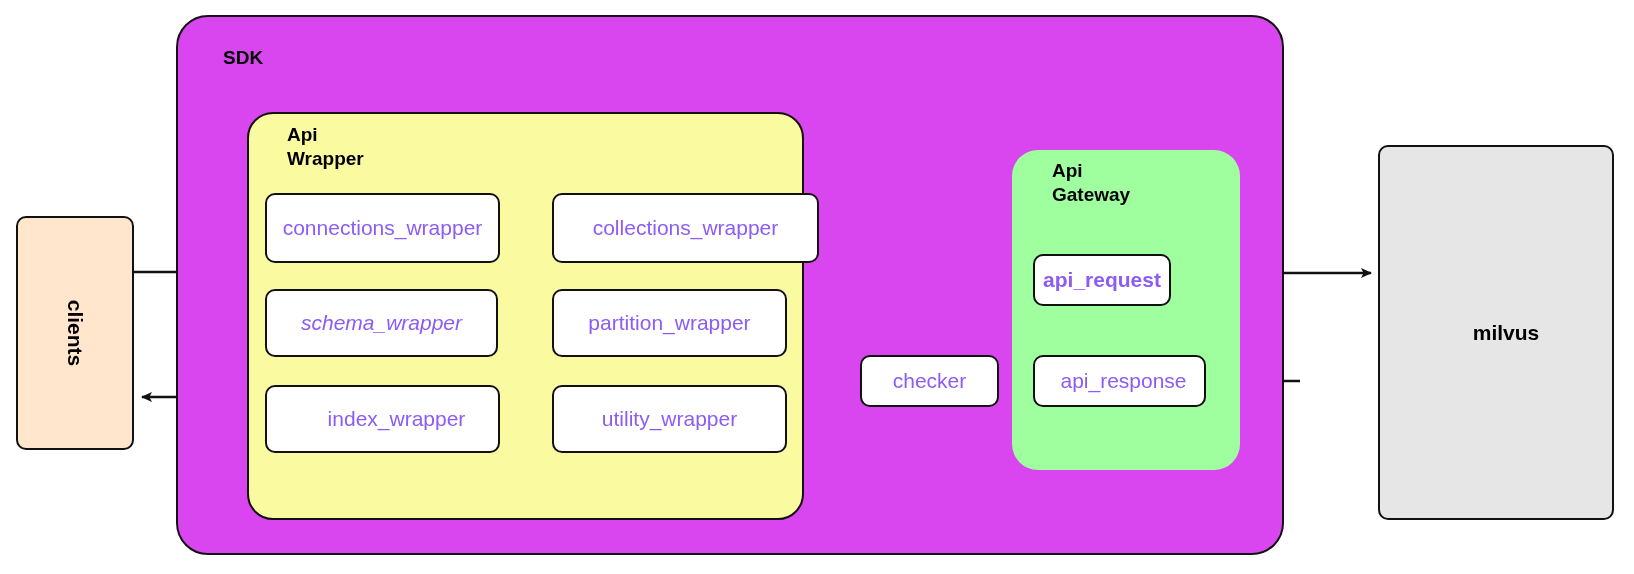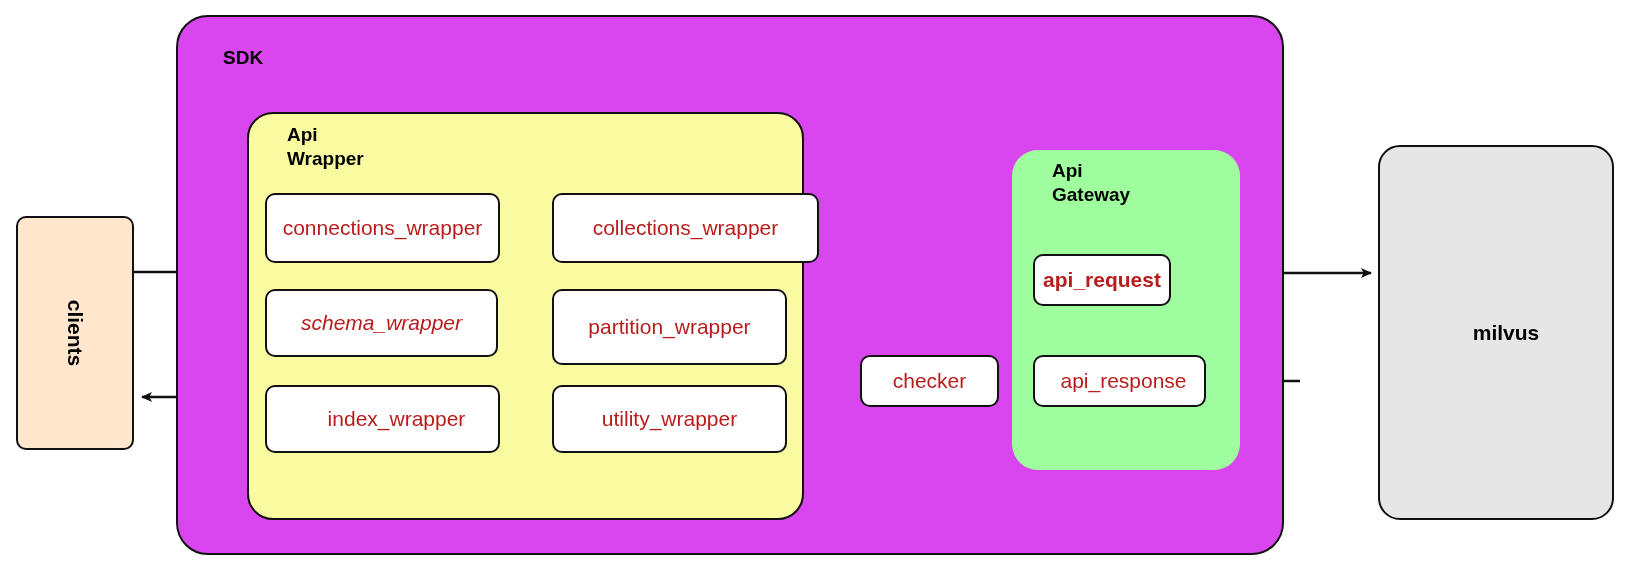--- a/index.html
+++ b/index.html
@@ -63,31 +63,31 @@
   
   .node {
     position: absolute;
     background: #FFFFFF;
     border: 2px solid #111111;
     border-radius: 10px;
     display: flex;
     align-items: center;
     justify-content: center;
     font-size: 21px;
-    color: #b91c1c;
+    color: #8b5cf6;
     box-sizing: border-box;
     text-align: center;
   }
   
   .n-connections { left: 265px; top: 193px; width: 235px; height: 70px; }
   .n-schema      { left: 265px; top: 289px; width: 233px; height: 68px; font-style: italic; }
   .n-index       { left: 265px; top: 385px; width: 235px; height: 68px; padding-left: 28px; }
   
   .n-collections { left: 552px; top: 193px; width: 267px; height: 70px; }
-  .n-partition   { left: 552px; top: 289px; width: 235px; height: 76px; }
+  .n-partition   { left: 552px; top: 289px; width: 235px; height: 68px; }
   .n-utility     { left: 552px; top: 385px; width: 235px; height: 68px; }
   
   .n-apireq  { left: 1033px; top: 254px; width: 138px; height: 52px; font-weight: bold; }
   .n-apiresp { left: 1033px; top: 355px; width: 173px; height: 52px; padding-left: 8px; }
   
   .n-checker { left: 860px; top: 355px; width: 139px; height: 52px; }
 
   
   .clients-box {
     left: 16px;
@@ -108,21 +108,21 @@
     color: #000000;
     white-space: nowrap;
   }
   .milvus-box {
     left: 1378px;
     top: 145px;
     width: 236px;
     height: 375px;
     background: #E6E6E6;
     border: 2px solid #111111;
-    border-radius: 22px;
+    border-radius: 10px;
     display: flex;
     align-items: center;
     justify-content: center;
     font-weight: bold;
     font-size: 21px;
     color: #000000;
     padding-left: 20px;
   }
 
   

